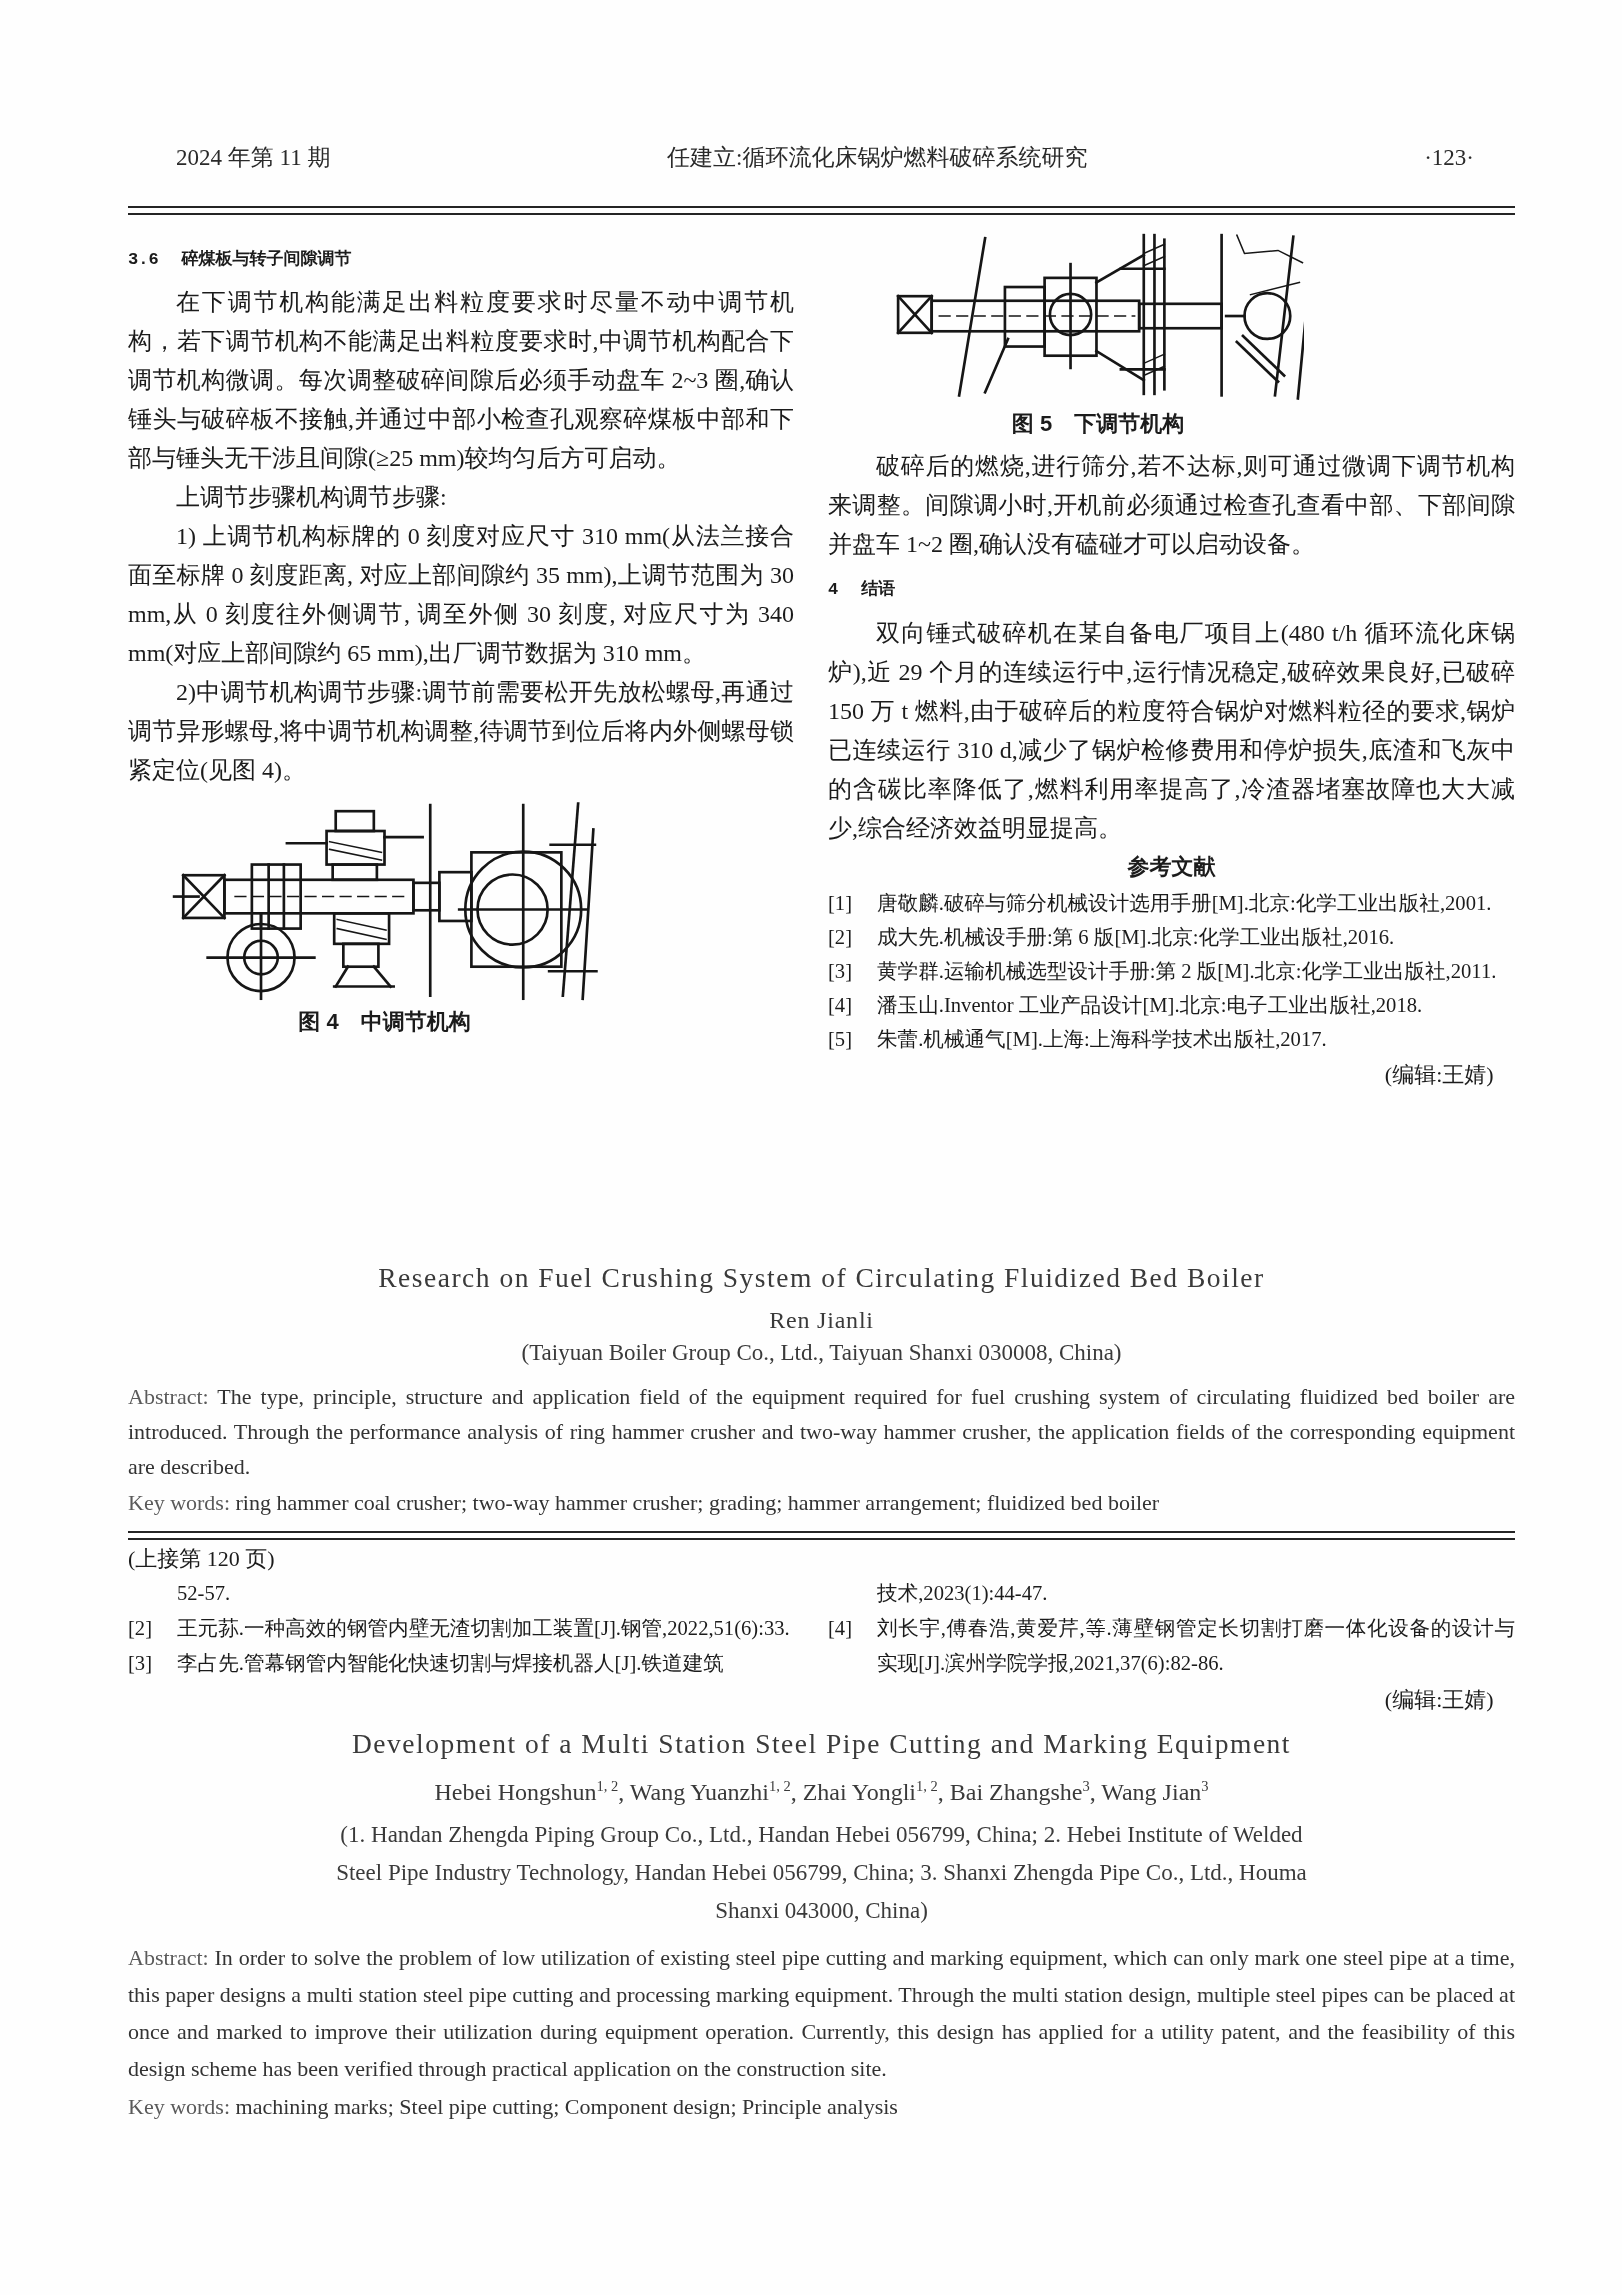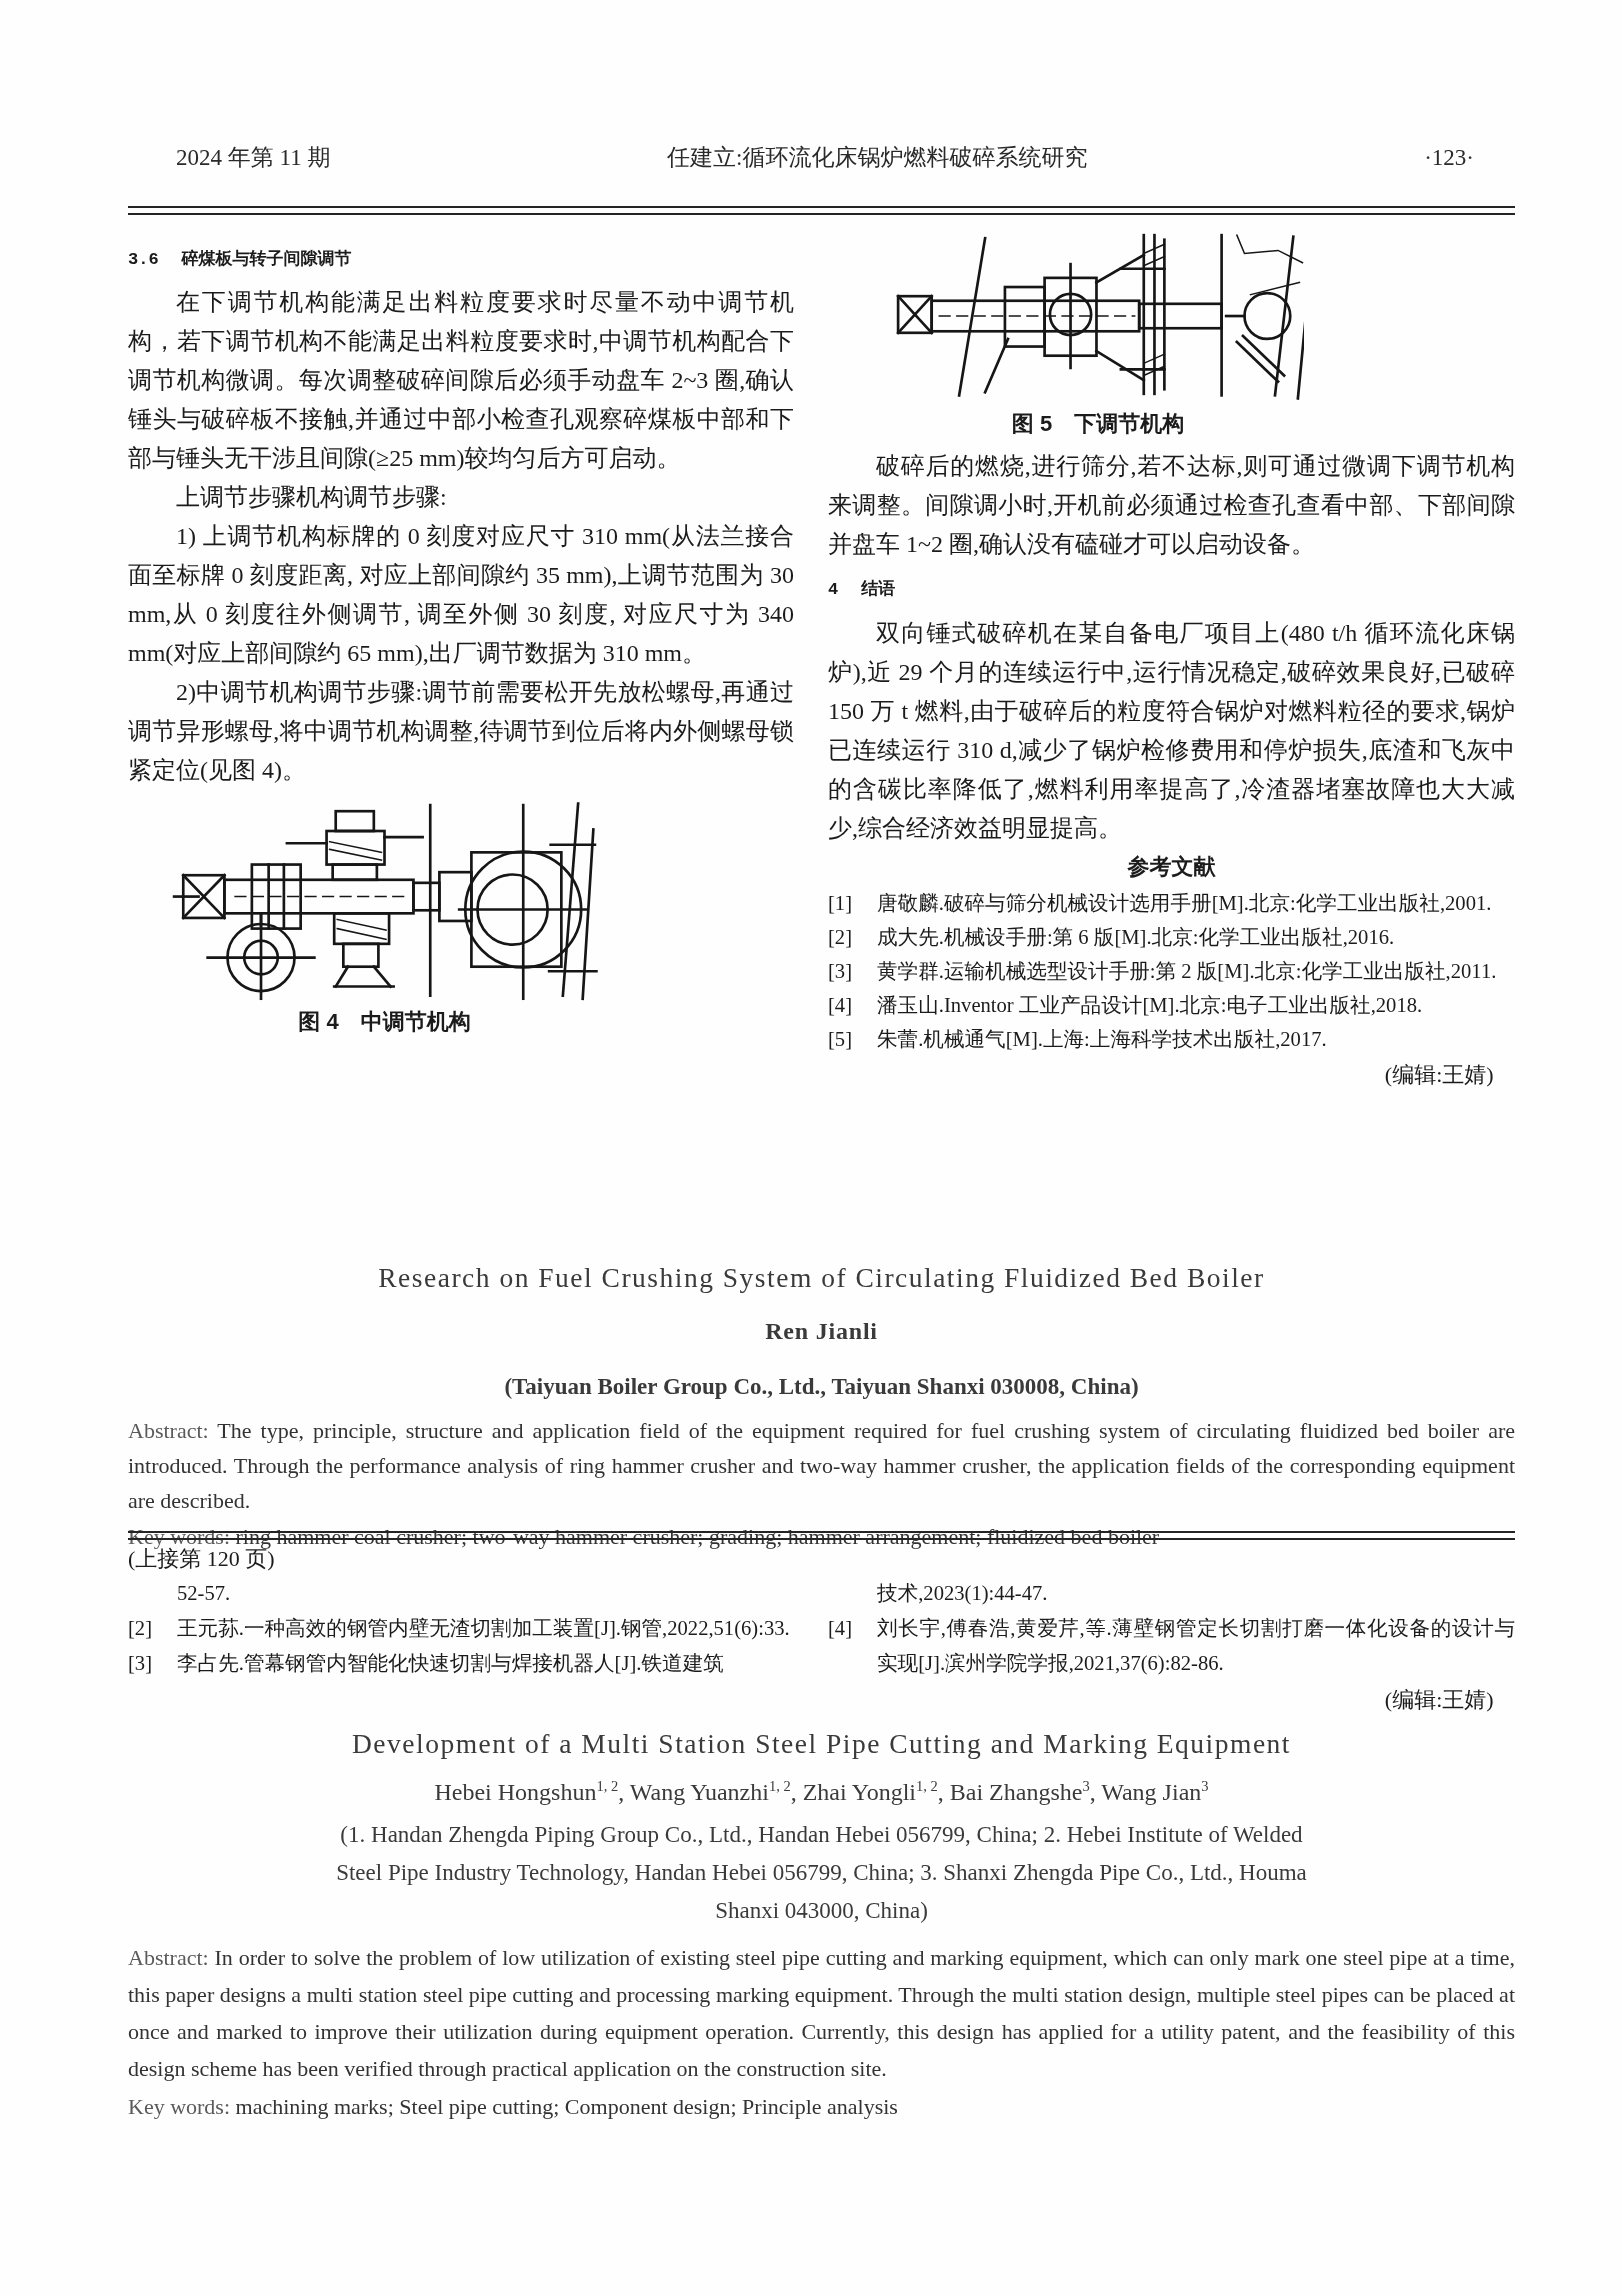--- a/index.html
+++ b/index.html
@@ -54,22 +54,22 @@
   .ref-row { display:flex; }
   .ref-num { flex:0 0 49px; }
   .ref-text { flex:1; text-align:justify; }
   .editor-line { text-align:right; padding-right:21.4px; font-size:22px; line-height:32px; margin-top:3.1px; }
 
   
   .eng { position:absolute; left:128px; width:1387px; color:#2e2e2e; }
   #eng1 { top:1261px; }
   #eng2 { top:1727px; }
   .eng-title { text-align:center; font-size:27.5px; line-height:34px; letter-spacing:1.5px; color:#3a3a3a; }
-  .eng-author { text-align:center; font-size:24px; line-height:27.5px; margin-top:23px; letter-spacing:0.8px; color:#3a3a3a;font-weight:bold; }
-  .eng-affil  { text-align:center; font-size:23px; line-height:30.5px; margin-top:26px; color:#3a3a3a;font-weight:bold; }
+  .eng-author { text-align:center; font-size:24px; line-height:27.5px; margin-top:12px; letter-spacing:0.8px; color:#3a3a3a; }
+  .eng-affil  { text-align:center; font-size:23px; line-height:30.5px; margin-top:3px; color:#3a3a3a; }
   .eng-affil-line { text-align:center; font-size:23px; line-height:38px; color:#3a3a3a; }
   .eng-authors { text-align:center; font-size:24px; line-height:29px; margin-top:10.7px; color:#3a3a3a; }
   .eng-authors sup { font-size:14.5px; }
   .eng-abs { margin-top:10.7px; font-size:22px; line-height:35px; text-align:justify; color:#333; }
   .eng-kw  { margin-top:4.6px; font-size:22px; line-height:30.5px; text-align:left; color:#333; }
   .lbl { color:#5a5a5a; }
   #eng2 .eng-abs { line-height:37px; margin-top:9.2px; }
 
   
   #cont-note { position:absolute; top:1544px; left:128px; font-size:22px; line-height:30.5px; }

